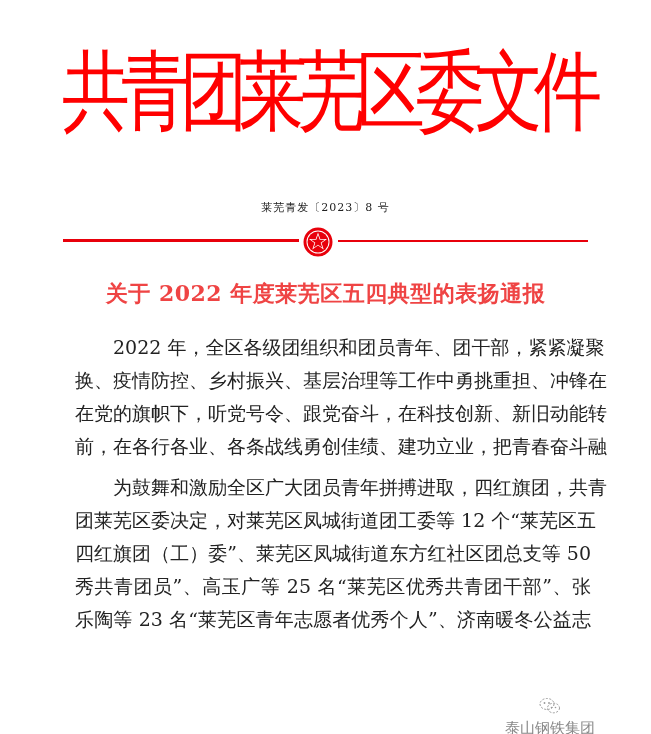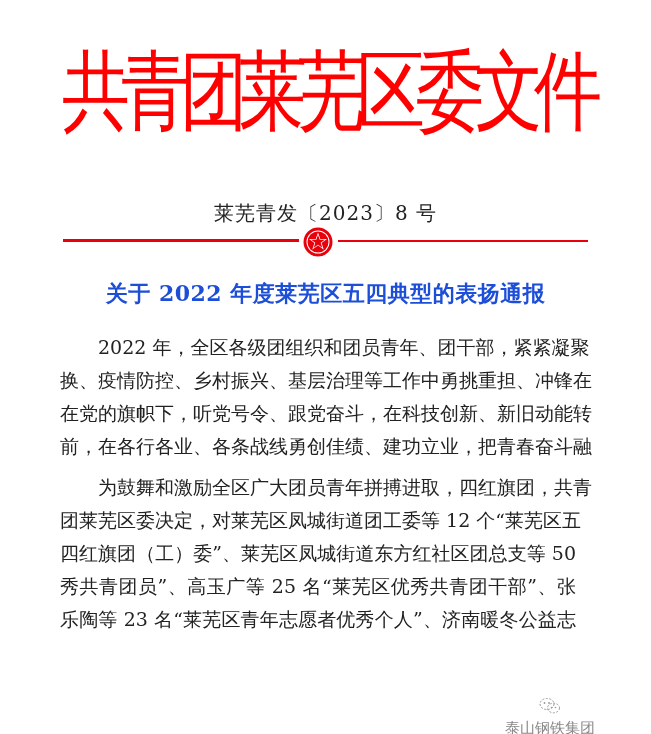--- a/index.html
+++ b/index.html
@@ -1,25 +1,25 @@
 <!DOCTYPE html>
 <html><head>
 <meta charset="utf-8">
 <style>
   html, body { margin:0; padding:0; background:#ffffff; }
   body { width:651px; height:734px; position:relative; overflow:hidden; font-family:"DejaVu Serif","Liberation Serif",serif; }
   .masthead { position:absolute; left:62px; top:44px; width:530px; height:96px; display:flex; justify-content:space-between; align-items:center; }
   .masthead span { color:#ff0000; font-size:68px; line-height:96px; font-family:"DejaVu Serif",serif; transform:scaleY(1.28); display:inline-block; width:58px; text-align:center; }
-  .docno { position:absolute; top:200px; left:0; width:651px; text-align:center; font-size:20px; color:#222; letter-spacing:1px; }
+  .docno { position:absolute; top:200px; left:0; width:651px; text-align:center; font-size:11px; color:#222; letter-spacing:1px; }
   .rule { position:absolute; top:239px; height:3px; background:#e8000b; }
   .rule.left { left:63px; width:236px; }
   .rule.right { left:338px; width:250px; height:2px; top:240px; }
   .star { position:absolute; left:303px; top:227px; width:30px; height:30px; }
-  .title { position:absolute; top:279px; left:0; width:651px; text-align:center; font-size:22px; font-weight:bold; color:#1d4ed8; letter-spacing:0.5px; }
-  .body { position:absolute; left:60px; top:331px; width:516px; font-size:19px; color:#222; line-height:33px; }
+  .title { position:absolute; top:279px; left:0; width:651px; text-align:center; font-size:22px; font-weight:bold; color:#ef4444; letter-spacing:0.5px; }
+  .body { position:absolute; left:75px; top:331px; width:516px; font-size:19px; color:#222; line-height:33px; }
   .line { display:block; white-space:nowrap; text-align:justify; text-align-last:justify; height:33px; }
   .para-gap { height:8px; }
   .watermark { position:absolute; left:505px; top:697px; display:flex; align-items:center; gap:4px; color:#888; font-family:"DejaVu Sans",sans-serif; font-size:15px;flex-direction:column; }
   .watermark svg { width:22px; height:18px; }
 </style>
 </head>
 <body>
 
 <div class="masthead">
   <span>共</span>

